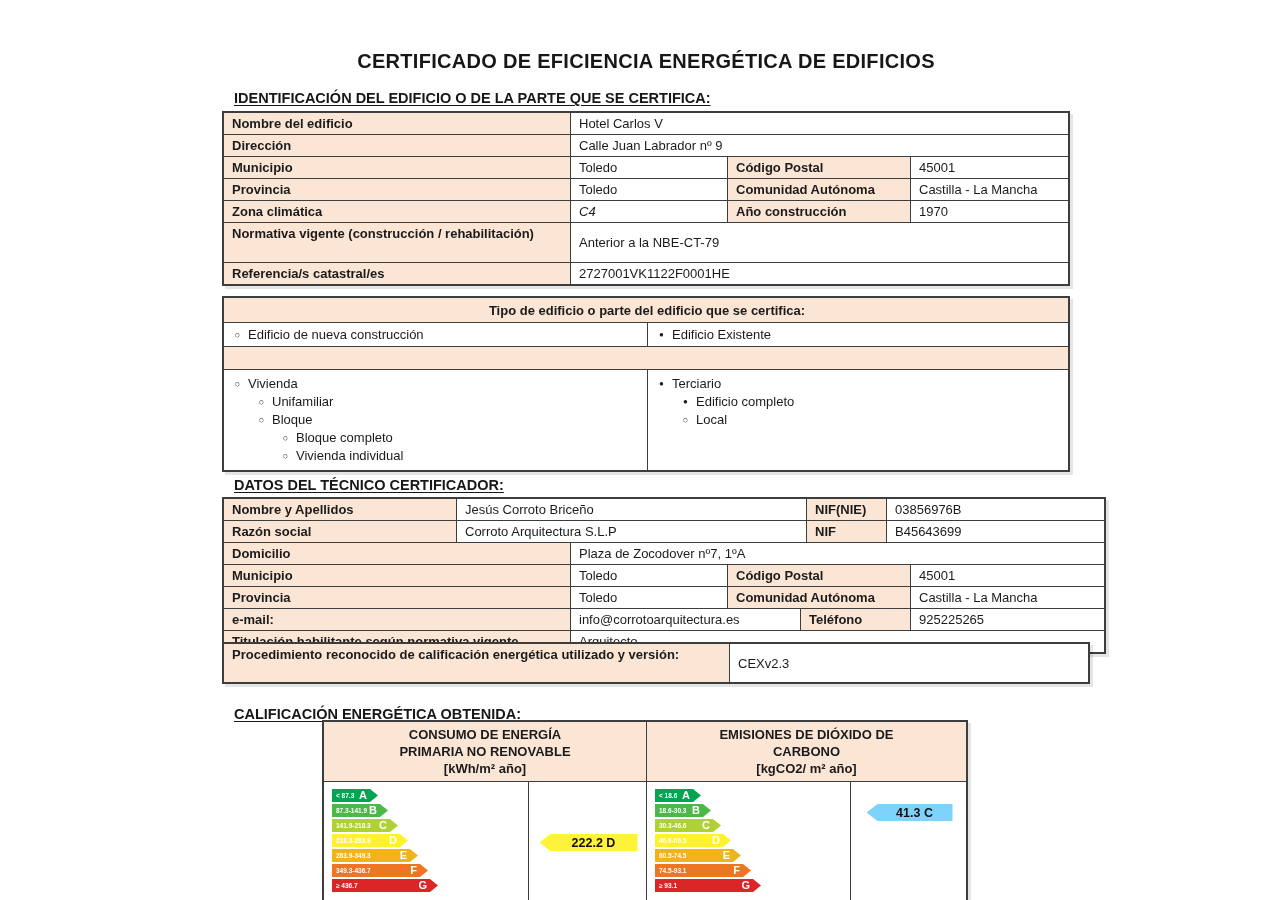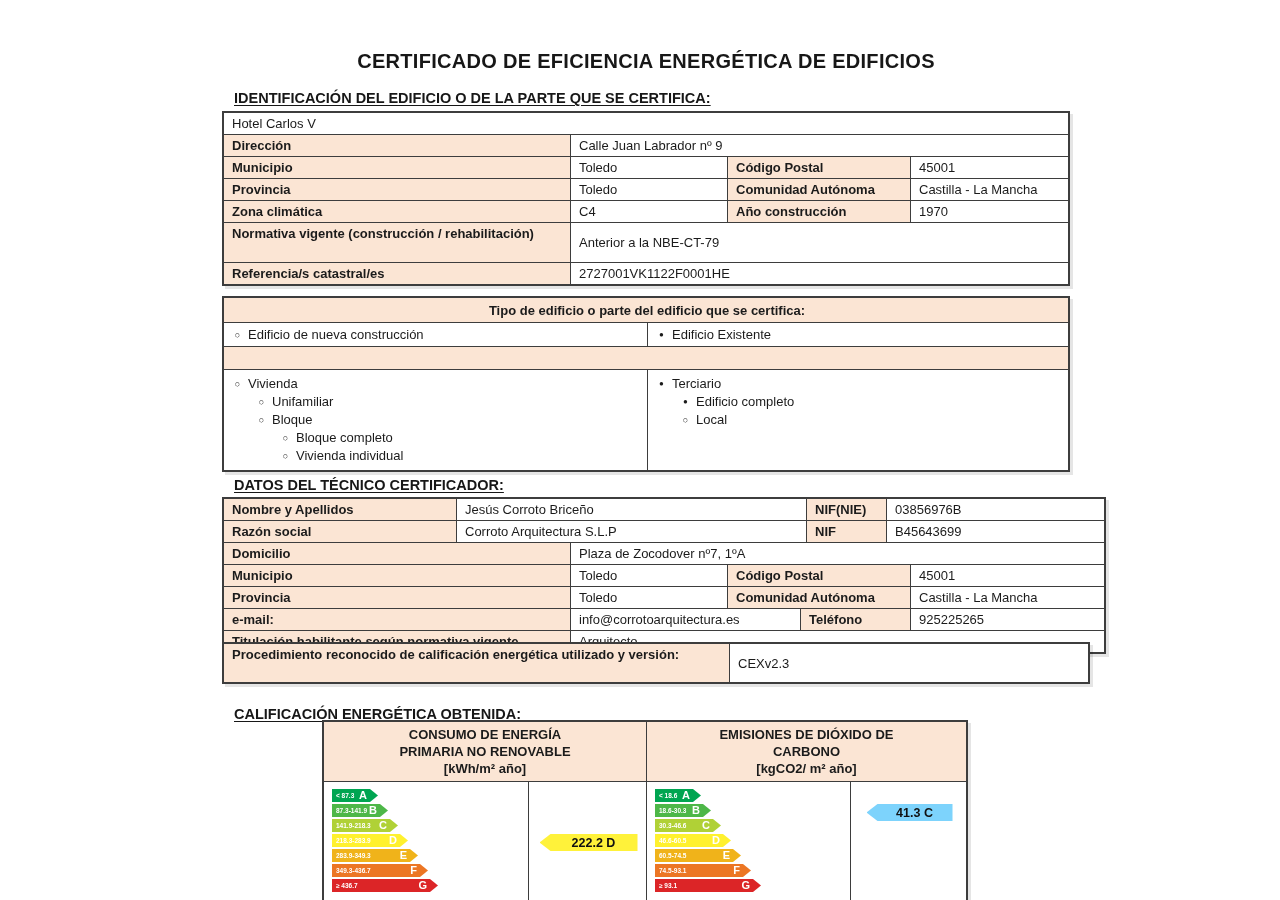--- a/index.html
+++ b/index.html
@@ -73,41 +73,42 @@
 <body>
 
 <div class="doc">
 
   <div class="doc-title">CERTIFICADO DE EFICIENCIA ENERGÉTICA DE EDIFICIOS</div>
 
   <div class="sec-h" style="top:90px;left:234px;">IDENTIFICACIÓN DEL EDIFICIO O DE LA PARTE QUE SE CERTIFICA:</div>
 
   <div class="tbl" style="left:222px;top:111px;width:848px;">
     <div class="row">
+      <div class="cell lab" style="flex:0 0 346px;">Nombre del edificio</div>
       <div class="cell grow">Hotel Carlos V</div>
     </div>
     <div class="row">
       <div class="cell lab" style="flex:0 0 346px;">Dirección</div>
       <div class="cell grow">Calle Juan Labrador nº 9</div>
     </div>
     <div class="row">
       <div class="cell lab" style="flex:0 0 346px;">Municipio</div>
       <div class="cell" style="flex:0 0 157px;">Toledo</div>
       <div class="cell lab" style="flex:0 0 183px;">Código Postal</div>
       <div class="cell grow">45001</div>
     </div>
     <div class="row">
       <div class="cell lab" style="flex:0 0 346px;">Provincia</div>
       <div class="cell" style="flex:0 0 157px;">Toledo</div>
       <div class="cell lab" style="flex:0 0 183px;">Comunidad Autónoma</div>
       <div class="cell grow">Castilla - La Mancha</div>
     </div>
     <div class="row">
       <div class="cell lab" style="flex:0 0 346px;">Zona climática</div>
-      <div class="cell" style="flex:0 0 157px;">C4</div>
+      <div class="cell" style="flex:0 0 157px;font-style:italic;">C4</div>
       <div class="cell lab" style="flex:0 0 183px;">Año construcción</div>
       <div class="cell grow">1970</div>
     </div>
     <div class="row" style="min-height:39px;justify-content:flex-end;">
       <div class="cell lab just" style="flex:0 0 346px;">Normativa vigente (construcción / rehabilitación)</div>
       <div class="cell grow">Anterior a la NBE-CT-79</div>
     </div>
     <div class="row">
       <div class="cell lab" style="flex:0 0 346px;">Referencia/s catastral/es</div>
       <div class="cell grow">2727001VK1122F0001HE</div>

